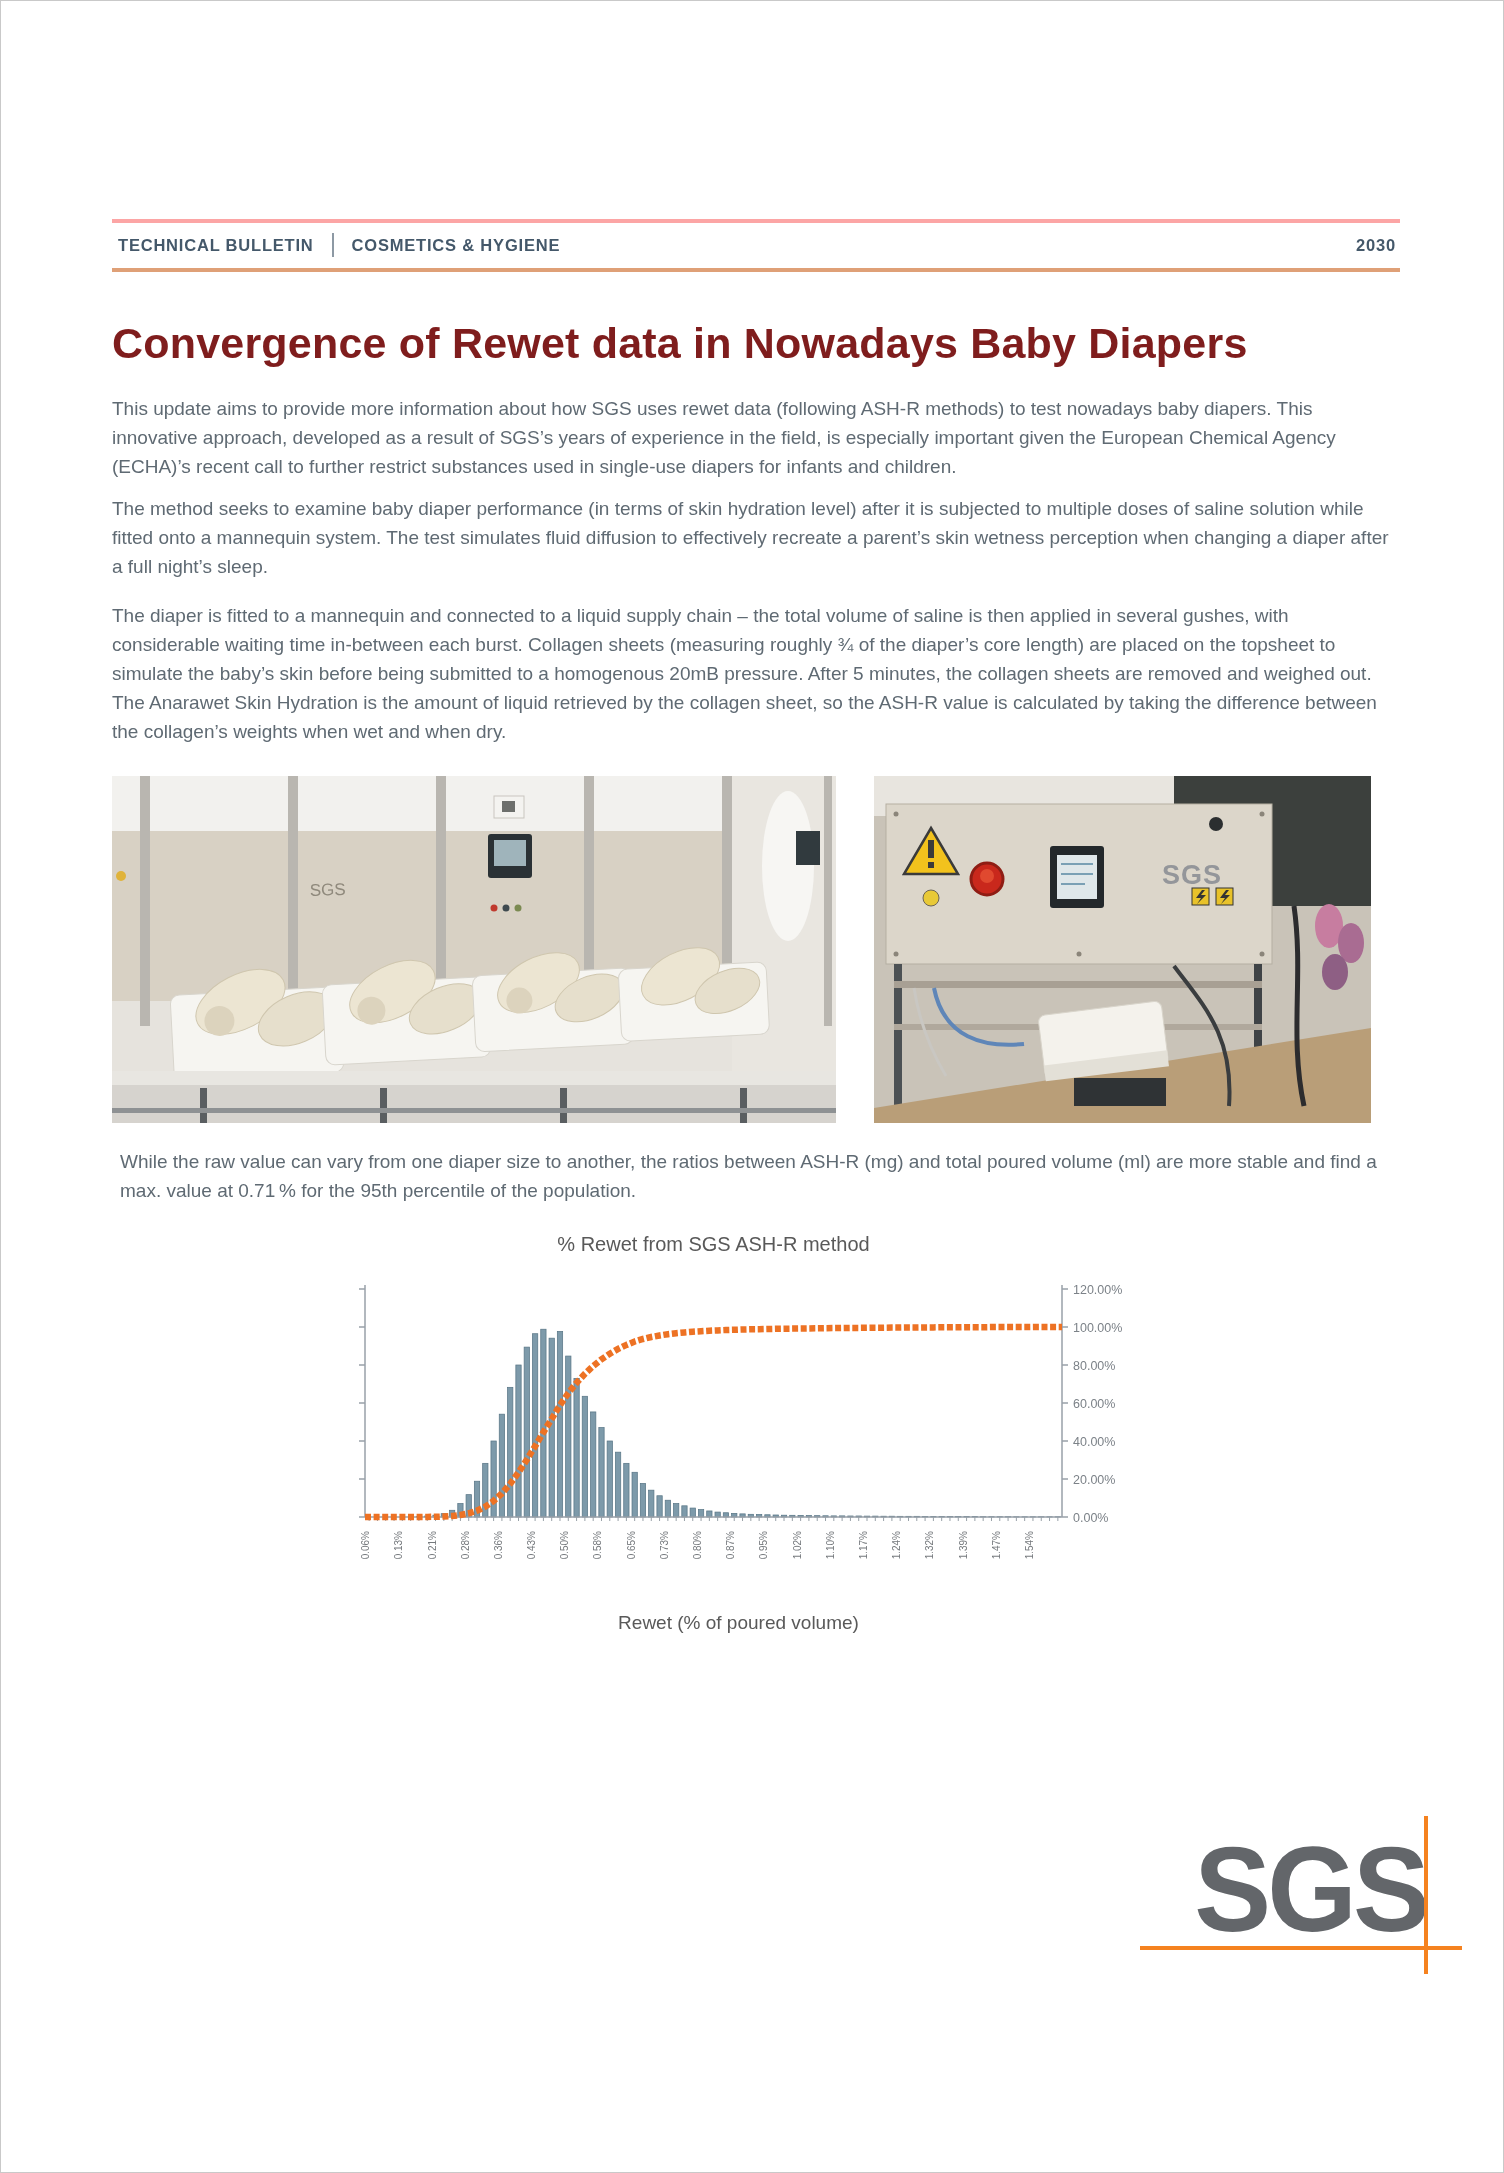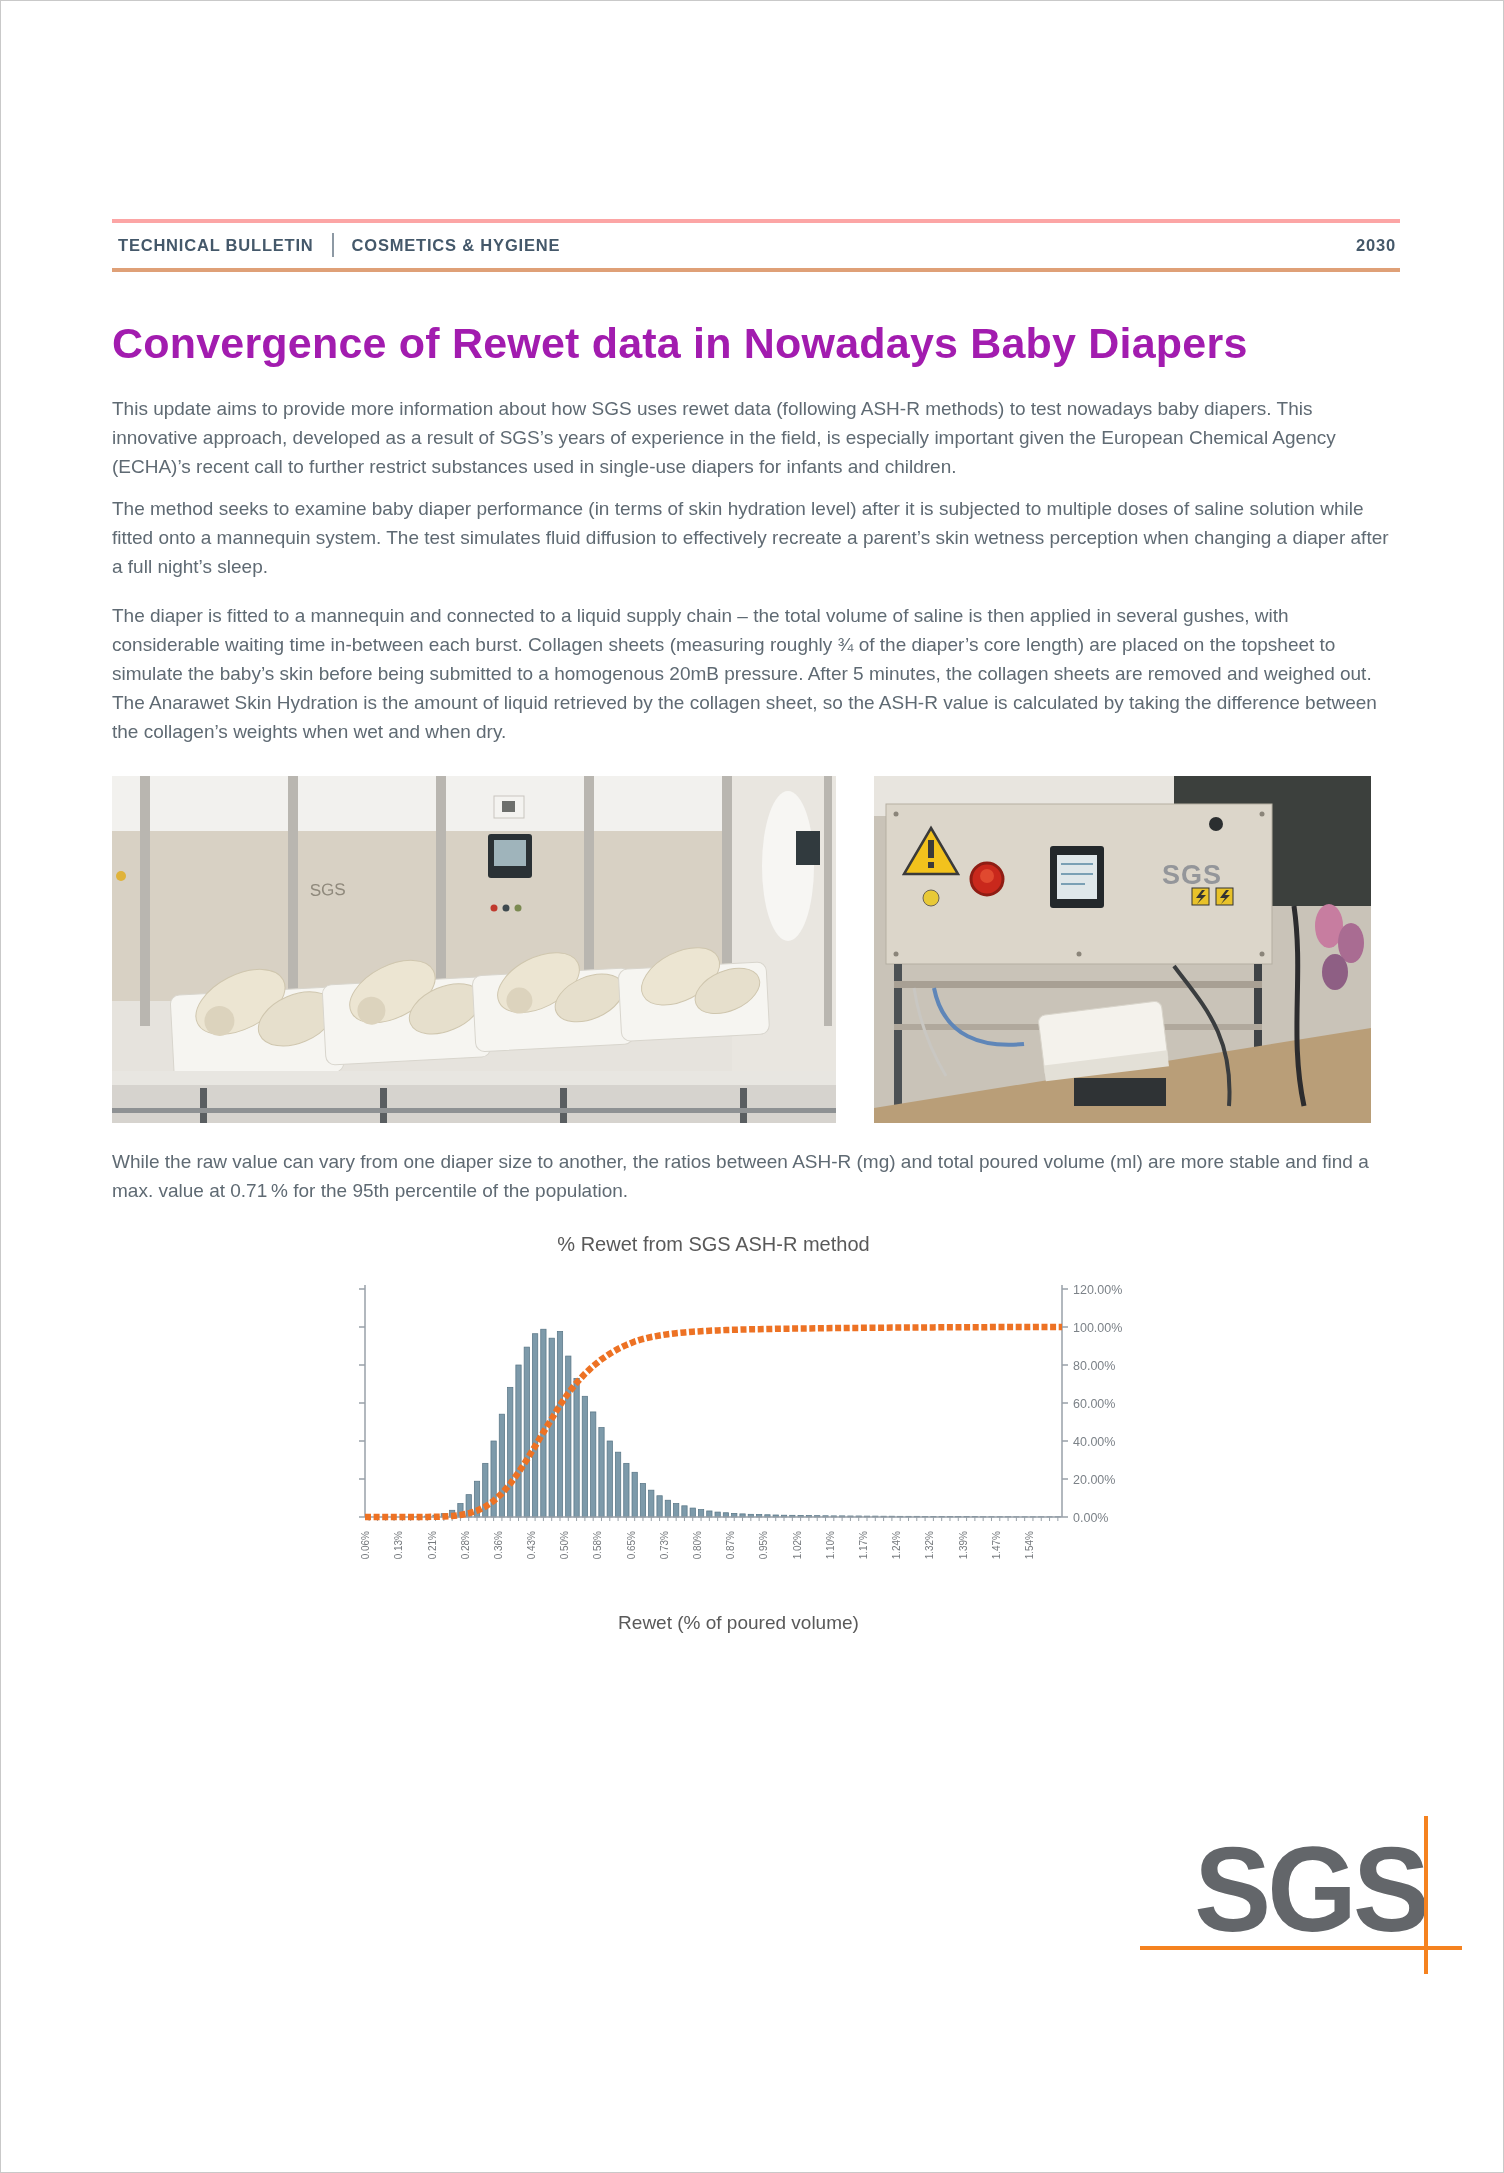--- a/index.html
+++ b/index.html
@@ -22,38 +22,38 @@
   }
   .header-left{display:flex;align-items:center;}
   .header-band .htxt{
     font-size:16.5px;font-weight:bold;color:#44586a;letter-spacing:0.8px;
   }
   .vdiv{width:2px;height:24px;background:#8d99a4;margin:0 18px;}
   
   h1.doc-title{
     margin:49px 0 0 0;
     font-size:43px;line-height:1.06;font-weight:bold;letter-spacing:0.2px;
-    color:#a21caf;
+    color:#7f1d1d;
   }
   
   p.body{
     margin:0;max-width:1288px;
     font-size:19px;line-height:29px;color:#5f6a73;
   }
   p.intro{margin-top:27px;}
   h2.sec-head{
     margin:74px 0 0 0;
     font-size:19px;font-weight:bold;color:#2e4150;letter-spacing:0.3px;
   }
   p.p1{margin-top:13px;}
   p.p2{margin-top:20px;}
   
   .photos{margin-top:30px;display:flex;gap:38px;align-items:flex-start;}
   .photo{display:block;}
-  p.caption{margin-top:24px;}
+  p.caption{margin-top:24px;margin-left:8px;}
   
   .chart-wrap{margin:14px 0 0 228px;width:790px;height:422px;}
   svg text{font-family:"Liberation Sans", sans-serif;}
   
   .logo{position:absolute;left:1128px;top:1808px;width:350px;height:175px;}
   .logo-text{
     position:absolute;left:0;top:23px;width:298px;
     text-align:right;
     font-size:120px;line-height:117px;font-weight:bold;
     color:#63666a;letter-spacing:-4px;

